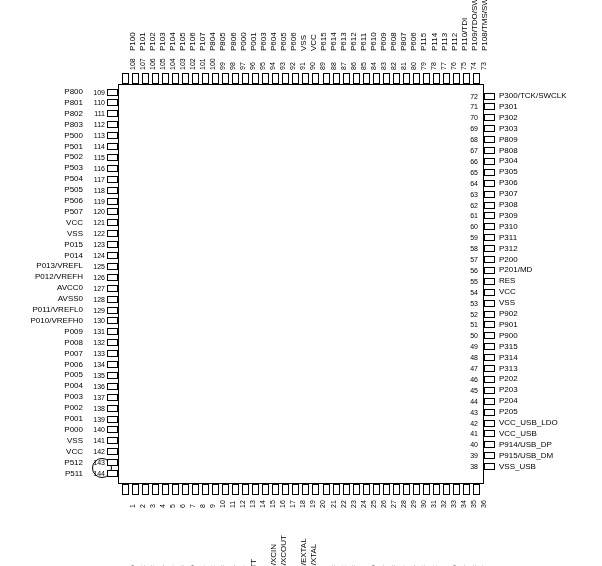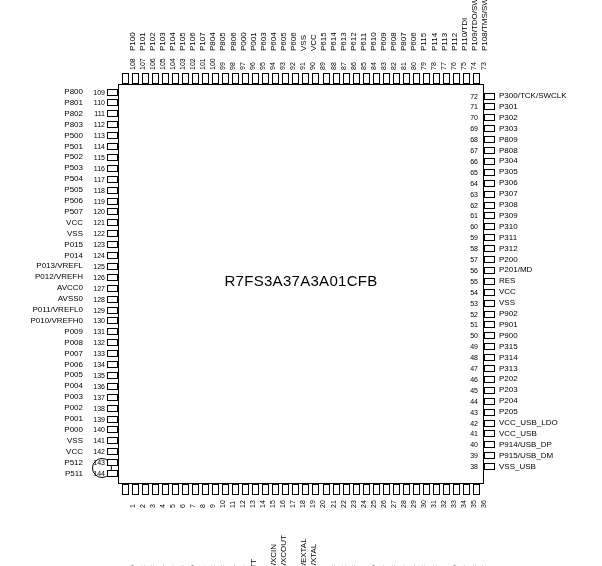--- a/index.html
+++ b/index.html
@@ -77,21 +77,20 @@
     transform:rotate(-90deg);
     white-space:nowrap;
   }
 </style>
 </head>
 <body>
 
 <div id="root">
 
   <div class="pkg-body"></div>
-  <div class="pkg-label">R7FS3A37A3A01CFB</div>
   <div class="pin1-dot"></div>
 
   <div id="pin-layer">
       <div class="pad pad-h" style="left: 107px; top: 88.5px;"></div>
       <div class="num num-h" style="left: 88px; top: 88.5px; width: 17px; text-align: right;">109</div>
       <div class="sig sig-left" style="left: -22px; top: 88px; width: 105px;">P800</div>
       <div class="pad pad-h" style="left: 107px; top: 99.4px;"></div>
       <div class="num num-h" style="left: 88px; top: 99.4px; width: 17px; text-align: right;">110</div>
       <div class="sig sig-left" style="left: -22px; top: 98.9px; width: 105px;">P801</div>
       <div class="pad pad-h" style="left: 107px; top: 110.3px;"></div>

